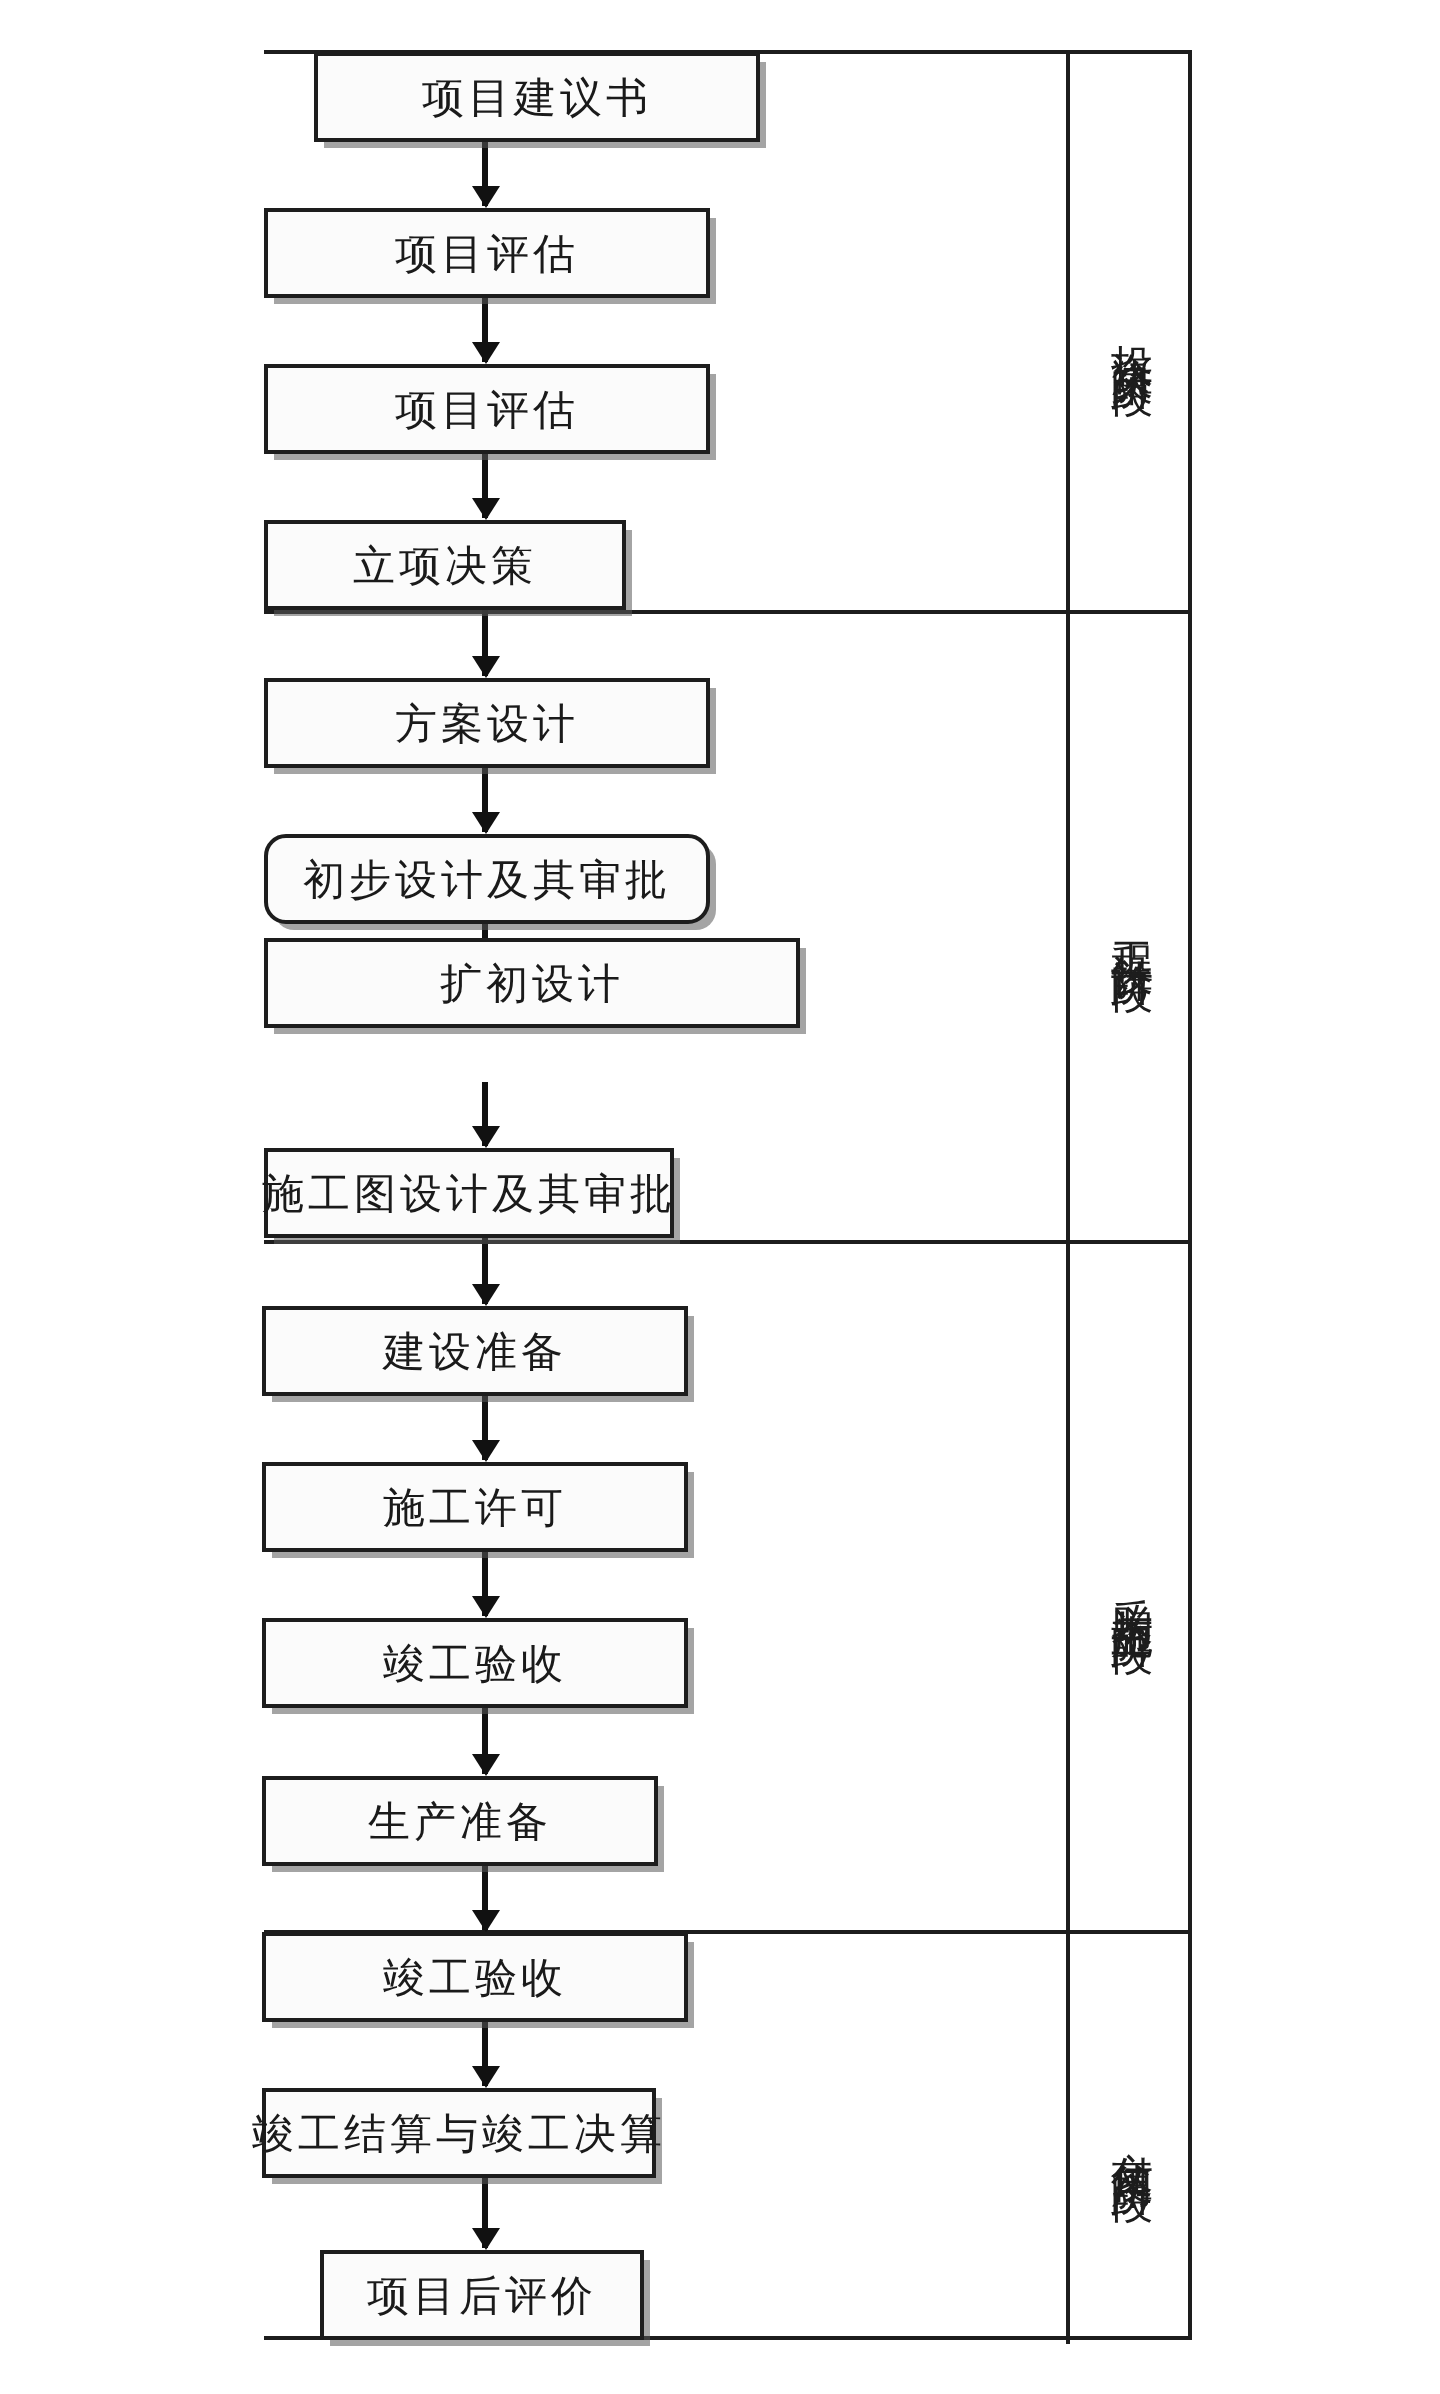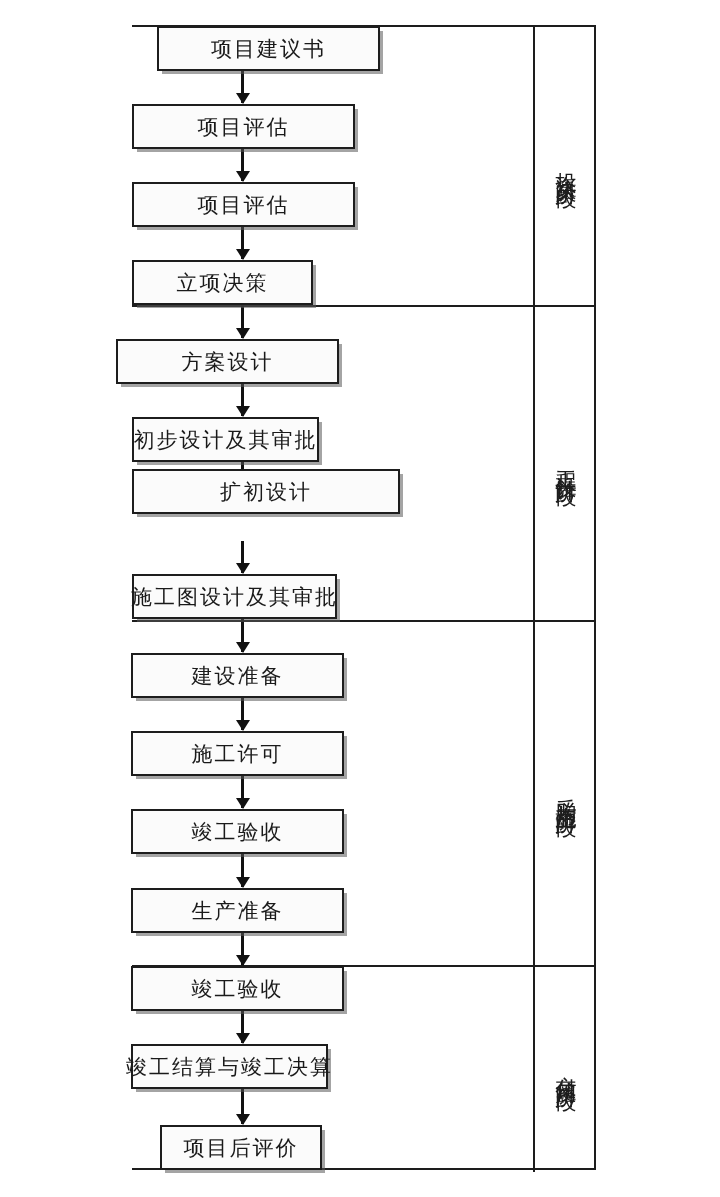--- a/index.html
+++ b/index.html
@@ -156,42 +156,42 @@
       </div>
       <div class="flow-box" style="left: 132px; top: 104px; width: 223px;">
         <span>项目评估</span>
       </div>
       <div class="flow-box" style="left: 132px; top: 182px; width: 223px;">
         <span>项目评估</span>
       </div>
       <div class="flow-box" style="left: 132px; top: 260px; width: 181px;">
         <span>立项决策</span>
       </div>
-      <div class="flow-box" style="left: 116px; top: 339px; width: 223px;">
+      <div class="flow-box" style="left: 132px; top: 339px; width: 223px;">
         <span>方案设计</span>
       </div>
-      <div class="flow-box" style="left: 132px; top: 417px; width: 187px;">
+      <div class="flow-box" style="left: 132px; top: 417px; width: 223px; border-radius: 11px;">
         <span>初步设计及其审批</span>
       </div>
       <div class="flow-box" style="left: 132px; top: 469px; width: 268px; align-items: center;">
         <span>扩初设计</span>
       </div>
       <div class="flow-box" style="left: 132px; top: 574px; width: 205px;">
         <span>施工图设计及其审批</span>
       </div>
       <div class="flow-box" style="left: 131px; top: 653px; width: 213px;">
         <span>建设准备</span>
       </div>
       <div class="flow-box" style="left: 131px; top: 731px; width: 213px;">
         <span>施工许可</span>
       </div>
       <div class="flow-box" style="left: 131px; top: 809px; width: 213px;">
         <span>竣工验收</span>
       </div>
-      <div class="flow-box" style="left: 131px; top: 888px; width: 213px; text-align: right;">
+      <div class="flow-box" style="left: 131px; top: 888px; width: 198px; text-align: right;">
         <span>生产准备</span>
       </div>
       <div class="flow-box" style="left: 131px; top: 966px; width: 213px;">
         <span>竣工验收</span>
       </div>
       <div class="flow-box" style="left: 131px; top: 1044px; width: 197px;">
         <span>竣工结算与竣工决算</span>
       </div>
       <div class="flow-box" style="left: 160px; top: 1125px; width: 162px;">
         <span>项目后评价</span>

